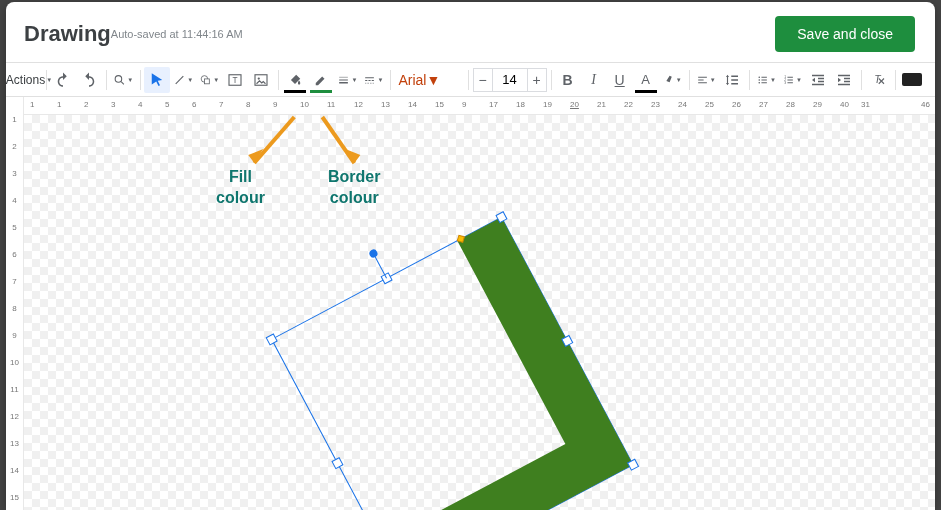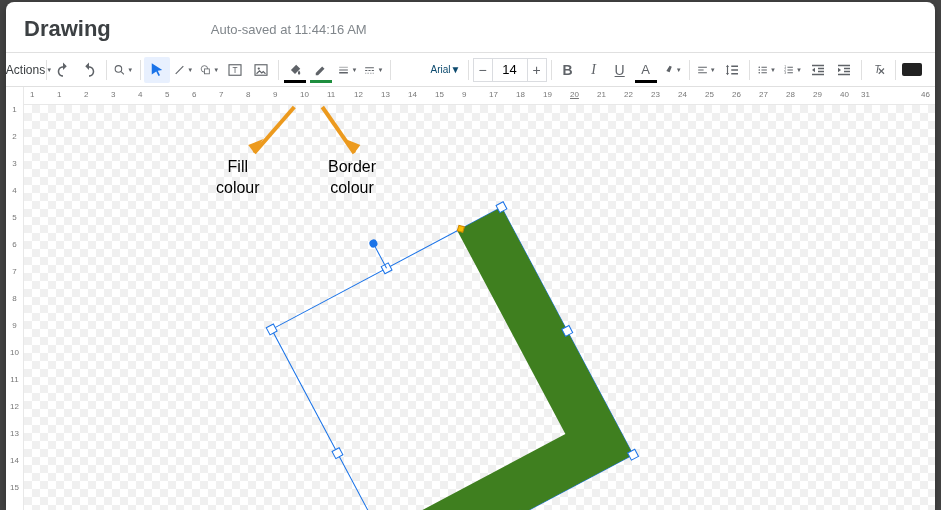--- a/index.html
+++ b/index.html
@@ -1,60 +1,61 @@
 <!DOCTYPE html>
 <html><head>
 <meta charset="utf-8">
 <style>
   *{box-sizing:border-box;margin:0;padding:0;font-family:Arial,Helvetica,sans-serif}
   body{background:#444;width:941px;height:510px;overflow:hidden;position:relative}
   .dialog{position:absolute;left:6px;top:2px;right:6px;bottom:0;background:#fff;border-radius:8px 8px 0 0;box-shadow:0 2px 10px rgba(0,0,0,.3);display:flex;flex-direction:column;overflow:hidden}
   .hdr{display:flex;align-items:center;padding:14px 20px 10px 18px;border-bottom:1px solid #e0e0e0}
   .hdr h1{font-size:22px;font-weight:700;color:#3c4043}
-  .autosave{font-size:13px;color:#80868b;margin-left:100px}
+  .autosave{font-size:11px;color:#80868b;}
   .save-btn{margin-left:auto;background:#1e8e3e;color:#fff;border:none;border-radius:4px;padding:10px 22px;font-size:14px;font-weight:500;cursor:pointer}
   .toolbar{display:flex;align-items:center;padding:4px 10px;border-bottom:1px solid #e0e0e0;gap:0;height:34px}
   .tbtn{height:26px;min-width:26px;display:flex;align-items:center;justify-content:center;border:none;background:transparent;cursor:pointer;border-radius:2px;color:#5f6368;position:relative;padding:0 3px}
   .tbtn.sel{background:#e8f0fe}
   .tbtn svg{width:18px;height:18px}
   .tbtn .dd{font-size:6px;margin-left:1px;color:#5f6368}
   .sep{width:1px;height:20px;background:#e0e0e0;margin:0 4px}
   .actions{font-size:12px;color:#3c4043;padding:0 6px;display:flex;align-items:center;cursor:pointer}
-  .font-sel{display:flex;align-items:center;border:none;background:transparent;font-size:10px;color:#0c4a6e;min-width:70px;justify-content:flex-end;padding:0 4px;cursor:pointer}
+  .font-sel{display:flex;align-items:center;border:none;background:transparent;font-size:14px;color:#c2410c;min-width:70px;justify-content:flex-start;padding:0 4px;cursor:pointer}
   .size-box{display:flex;align-items:center;height:24px}
   .size-box button{width:20px;height:24px;border:1px solid #dadce0;background:#fff;cursor:pointer;color:#5f6368;font-size:14px}
   .size-box .val{width:34px;height:24px;border-top:1px solid #dadce0;border-bottom:1px solid #dadce0;display:flex;align-items:center;justify-content:center;font-size:13px}
   .canvas-wrap{flex:1;overflow:hidden;position:relative;display:flex}
   .ruler-v{width:18px;background:#fff;border-right:1px solid #e8e8e8;position:relative;font-size:8px;color:#777}
   .ruler-v .tick{position:absolute;left:0;right:0;text-align:center}
   .ruler-h{height:18px;background:#fff;border-bottom:1px solid #e8e8e8;position:absolute;left:18px;right:0;top:0;font-size:8px;color:#777}
   .ruler-h .tick{position:absolute;top:3px}
   .canvas-area{flex:1;position:relative;margin-top:18px}
   .checker{position:absolute;inset:0;
     background-image:
       linear-gradient(45deg,#f0f0f0 25%,transparent 25%),
       linear-gradient(-45deg,#f0f0f0 25%,transparent 25%),
       linear-gradient(45deg,transparent 75%,#f0f0f0 75%),
       linear-gradient(-45deg,transparent 75%,#f0f0f0 75%);
     background-size:16px 16px;
     background-position:0 0,0 8px,8px -8px,-8px 0;
     background-color:#fff}
   .drawing{position:absolute;inset:0}
-  .annot{position:absolute;color:#000000;font-size:16px;font-weight:400;text-align:center;line-height:1.3}
+  .annot{position:absolute;color:#0f766e;font-size:16px;font-weight:700;text-align:center;line-height:1.3}
   .fill-underline{position:absolute;bottom:0;left:2px;right:2px;height:3px}
   .badge{width:22px;height:13px;background:#222;border-radius:2px}
 </style>
 </head>
 <body>
 
 <div class="dialog">
 
   <div class="hdr">
     <h1>Drawing</h1>
     <span class="autosave">Auto-saved at 11:44:16 AM</span>
+    <button class="save-btn">Save and close</button>
   </div>
 
   <div class="toolbar">
     <div class="actions tbtn">
       <span>Actions</span>
         <span class="dd">▼</span>
     </div>
     <div class="sep"></div>
     <button class="tbtn">
         <svg viewBox="0 0 24 24">

